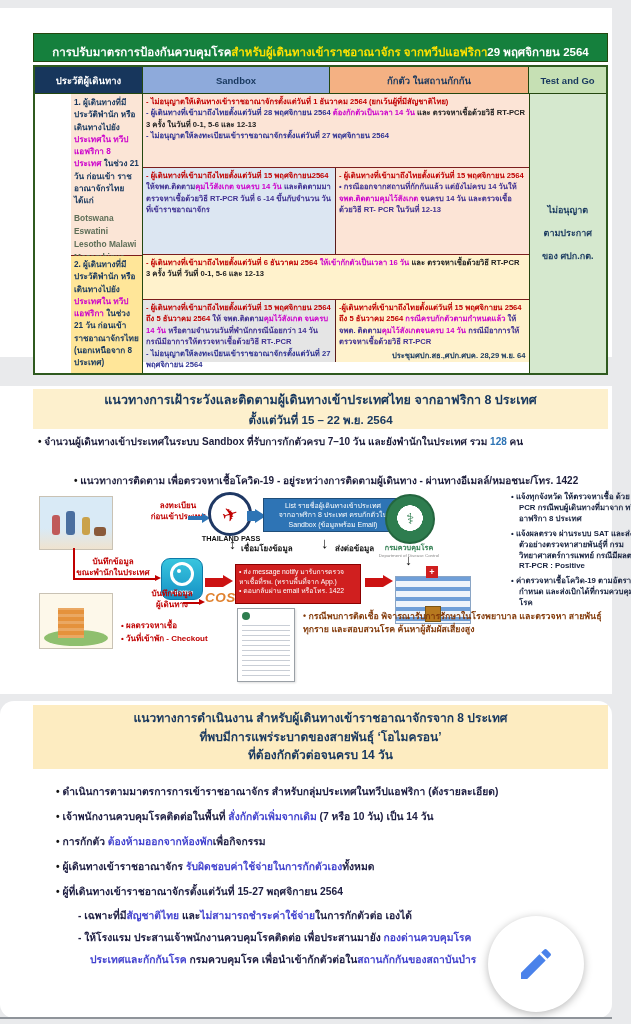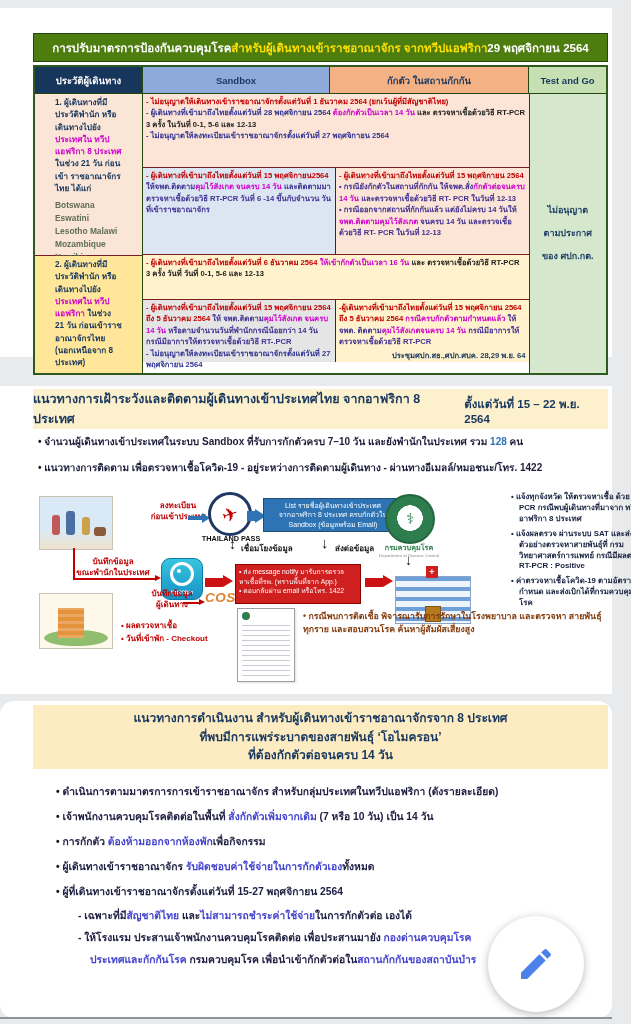--- a/index.html
+++ b/index.html
@@ -6,57 +6,57 @@
   body{position:relative;width:631px;height:1024px;background:#e9eaec;overflow:hidden;
        font-family:"Liberation Sans","DejaVu Sans",sans-serif;}
   .card{position:absolute;left:0;width:612px;background:#ffffff;}
   #card-table{top:8px;height:349px;}
   #card-surv{top:386px;height:308px;}
   #card-ops{top:701px;height:317px;border-radius:14px;}
   #bottom-line{position:absolute;left:0;top:1017px;width:612px;height:2px;background:#8f949a;}
 
   
   .tbl-wrap{position:absolute;left:33px;top:25px;width:575px;}
-  .tbl-title{height:27px;background:#4d7c0f;border:1px solid #24470f;display:flex;align-items:center;
+  .tbl-title{height:27px;background:#15803d;border:1px solid #24470f;display:flex;align-items:flex-end;
              justify-content:center;font-size:11.5px;font-weight:bold;letter-spacing:0;}
   .tbl{margin-top:3px;border:2px solid #2f5a1f;display:flex;flex-direction:column;background:#fff;}
   .hdr-row{display:flex;height:26px;border-bottom:1.5px solid #24470f;}
   .hcell{display:flex;align-items:center;justify-content:center;font-size:9.5px;font-weight:bold;color:#17375e;}
   .hc1{width:107px;background:#17365c;color:#fff;border-right:1.5px solid #24470f;}
   .hc2{width:186px;background:#8eaadb;border-right:1.5px solid #24470f;}
   .hc3{width:198px;background:#f4b183;border-right:1.5px solid #24470f;}
   .hc4{flex:1;background:#c6e0b4;}
   .tbody{display:flex;}
   .colprof{width:107px;border-right:1.5px solid #24470f;display:flex;flex-direction:column;}
   .colmid{width:385.5px;border-right:1.5px solid #24470f;display:flex;flex-direction:column;}
   .coltg{flex:1;background:#d5e8ce;display:flex;flex-direction:column;align-items:center;justify-content:center;gap:9px;}
   .prof1{height:155px;background:#fbe5d6;border-bottom:1.5px solid #7b1d1d;}
   .prof2{flex:1;background:#ffe699;}
-  .t-cell{font-size:8.2px;line-height:1.5;padding:3px 20px;font-weight:600;}
+  .t-cell{font-size:8.2px;line-height:1.5;padding:3px 3px;font-weight:600;margin-left:36px;}
   .countries{margin-top:4px;color:#5e6e58;font-weight:bold;font-size:8.4px;line-height:1.55;}
   .m1{height:69px;background:#fce4d6;border-bottom:1.5px solid #7b1d1d;}
   .split1{height:86px;display:flex;border-bottom:1.5px solid #7b1d1d;}
   .m2{height:40px;background:#fff2cc;border-bottom:1.5px solid #7b1d1d;}
   .split2{height:62px;display:flex;}
   .sb{width:186px;background:#dce6f2;border-right:1.5px solid #5a1a1a;}
   .qt1{flex:1;background:#fce4d6;}
   .sb2{width:186px;background:#e5e5e5;border-right:1.5px solid #5a1a1a;}
   .qt2{flex:1;background:#fff2cc;position:relative;}
   .bx{font-size:7.6px;line-height:1.5;padding:2px 3px;font-weight:600;}
   .bx .ln{margin:0;}
   .meet{position:absolute;right:3px;bottom:1px;font-size:7.6px;color:#17375e;font-weight:bold;}
   .tg-line{font-size:9px;font-weight:bold;color:#17375e;}
 
   
   .shead{position:absolute;left:33px;top:3px;width:575px;height:40px;background:#fdf0cd;
-         display:flex;flex-direction:row;align-items:center;justify-content:center;color:#17375e;font-weight:bold;}
+         display:flex;flex-direction:column;align-items:center;justify-content:center;color:#17375e;font-weight:bold;}
   .shead .l1{font-size:12.5px;}
   .shead .l2{font-size:11.5px;margin-top:1px;}
   .sbul{position:absolute;left:38px;width:555px;font-size:10px;font-weight:600;line-height:1.4;}
-  #sbul1{top:49px;} #sbul2{top:75px;}
+  #sbul1{top:49px;} #sbul2{top:88px;margin-left:36px;}
 
   
   .flow{position:absolute;left:33px;top:96px;width:575px;height:208px;}
   .abs{position:absolute;}
   .photo{border:1px solid #c9c2b4;overflow:hidden;}
   #ph-travel{left:6px;top:14px;width:72px;height:52px;background:linear-gradient(180deg,#d9eaf6 60%,#efe3cf);}
   .fig{position:absolute;border-radius:3px;}
   #ph-island{left:6px;top:111px;width:72px;height:54px;background:#fdf8ea;}
   .land{position:absolute;left:4px;bottom:2px;width:64px;height:16px;background:#8fbf6e;border-radius:50%;}
   .bldg{position:absolute;left:18px;bottom:10px;width:26px;height:30px;background:#e5923c;
@@ -154,21 +154,20 @@
             <div class="ln"><span style="color: rgb(192, 0, 0);">- ไม่อนุญาตให้เดินทางเข้าราชอาณาจักรตั้งแต่วันที่ 1 ธันวาคม 2564  (ยกเว้นผู้ที่มีสัญชาติไทย)</span></div>
             <div class="ln"><span style="color: rgb(46, 49, 146);">- ผู้เดินทางที่เข้ามาถึงไทยตั้งแต่วันที่ 28 พฤศจิกายน 2564  </span><span style="color: rgb(204, 0, 204);">ต้องกักตัวเป็นเวลา 14 วัน</span><span style="color: rgb(34, 34, 34);">  และ ตรวจหาเชื้อด้วยวิธี RT-PCR 3 ครั้ง  ในวันที่ 0-1, 5-6 และ 12-13</span></div>
             <div class="ln"><span style="color: rgb(46, 49, 146);">- ไม่อนุญาตให้ลงทะเบียนเข้าราชอาณาจักรตั้งแต่วันที่ 27 พฤศจิกายน 2564</span></div>
           </div>
           <div class="split1">
             <div class="sb bx">
               <div class="ln"><span style="color: rgb(192, 0, 0);">- ผู้เดินทางที่เข้ามาถึงไทยตั้งแต่วันที่ 15 พฤศจิกายน2564 </span><span style="color: rgb(64, 49, 146);">ให้จพต.ติดตาม</span><span style="color: rgb(204, 0, 204);">คุมไว้สังเกต จนครบ 14 วัน</span><span style="color: rgb(64, 49, 146);"> และติดตามมา ตรวจหาเชื้อด้วยวิธี RT-PCR  วันที่ 6 -14 ขึ้นกับจำนวน วันที่เข้าราชอาณาจักร</span></div>
             </div>
             <div class="qt1 bx">
               <div class="ln"><span style="color: rgb(192, 0, 0);">- ผู้เดินทางที่เข้ามาถึงไทยตั้งแต่วันที่ 15 พฤศจิกายน 2564</span></div>
-              <div class="ln"><span style="color: rgb(64, 49, 146);">• กรณียังกักตัวในสถานที่กักกัน ให้จพต.สั่ง</span><span style="color: rgb(204, 0, 204);">กักตัวต่อจนครบ 14 วัน</span><span style="color: rgb(64, 49, 146);"> และตรวจหาเชื้อด้วยวิธี RT- PCR ในวันที่ 12-13</span></div>
               <div class="ln"><span style="color: rgb(64, 49, 146);">• กรณีออกจากสถานที่กักกันแล้ว แต่ยังไม่ครบ 14 วันให้ </span><span style="color: rgb(204, 0, 204);">จพต.ติดตามคุมไว้สังเกต</span><span style="color: rgb(64, 49, 146);"> จนครบ 14 วัน และตรวจเชื้อ ด้วยวิธี RT- PCR  ในวันที่ 12-13</span></div>
             </div>
           </div>
           <div class="m2 bx">
             <div class="ln"><span style="color: rgb(192, 0, 0);">- ผู้เดินทางที่เข้ามาถึงไทยตั้งแต่วันที่ 6 ธันวาคม 2564  </span><span style="color: rgb(204, 0, 204);">ให้เข้ากักตัวเป็นเวลา 16 วัน</span><span style="color: rgb(34, 34, 34);"> และ ตรวจหาเชื้อด้วยวิธี RT-PCR 3 ครั้ง  วันที่ วันที่ 0-1, 5-6 และ 12-13</span></div>
           </div>
           <div class="split2">
             <div class="sb2 bx">
               <div class="ln"><span style="color: rgb(192, 0, 0);">- ผู้เดินทางที่เข้ามาถึงไทยตั้งแต่วันที่ 15 พฤศจิกายน 2564 ถึง 5 ธันวาคม 2564 </span><span style="color: rgb(64, 49, 146);">ให้ จพต.ติดตาม</span><span style="color: rgb(204, 0, 204);">คุมไว้สังเกต จนครบ 14 วัน</span><span style="color: rgb(64, 49, 146);"> หรือตามจำนวนวันที่พำนักกรณีน้อยกว่า 14 วัน กรณีมีอาการให้ตรวจหาเชื้อด้วยวิธี RT-.PCR</span></div>
               <div class="ln"><span style="color: rgb(46, 49, 146);">- ไม่อนุญาตให้ลงทะเบียนเข้าราชอาณาจักรตั้งแต่วันที่ 27 พฤศจิกายน 2564</span></div>

